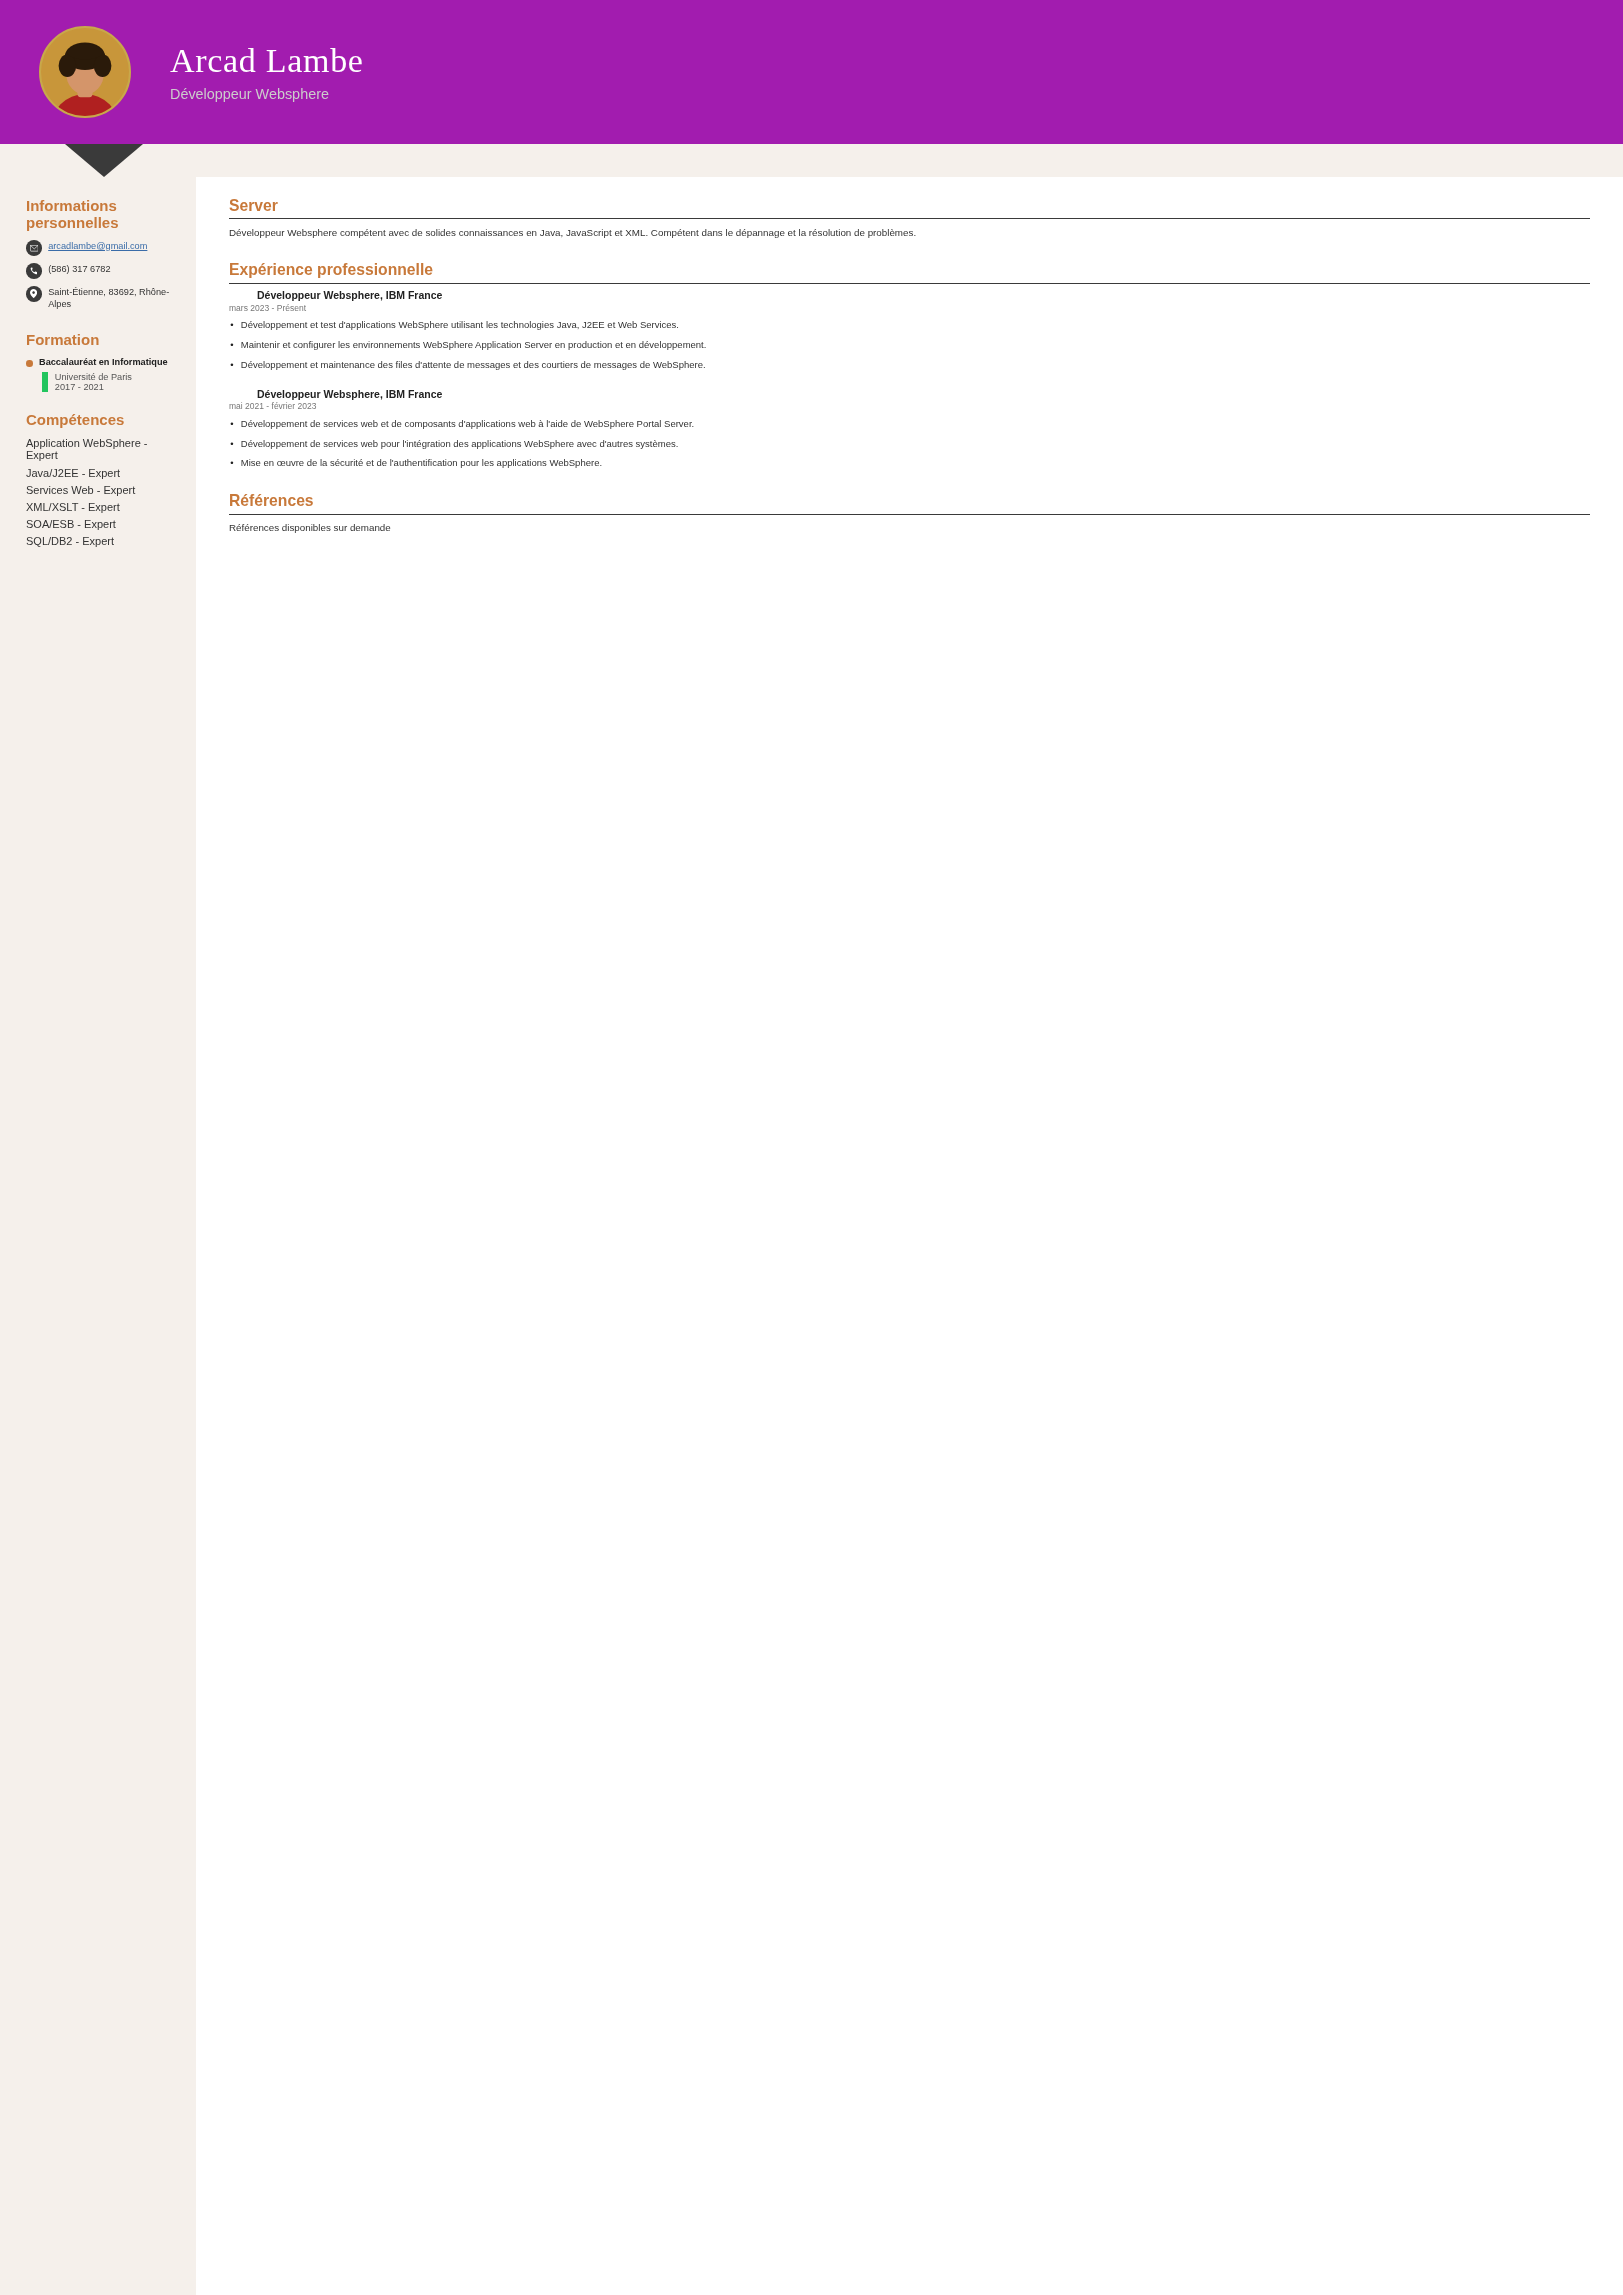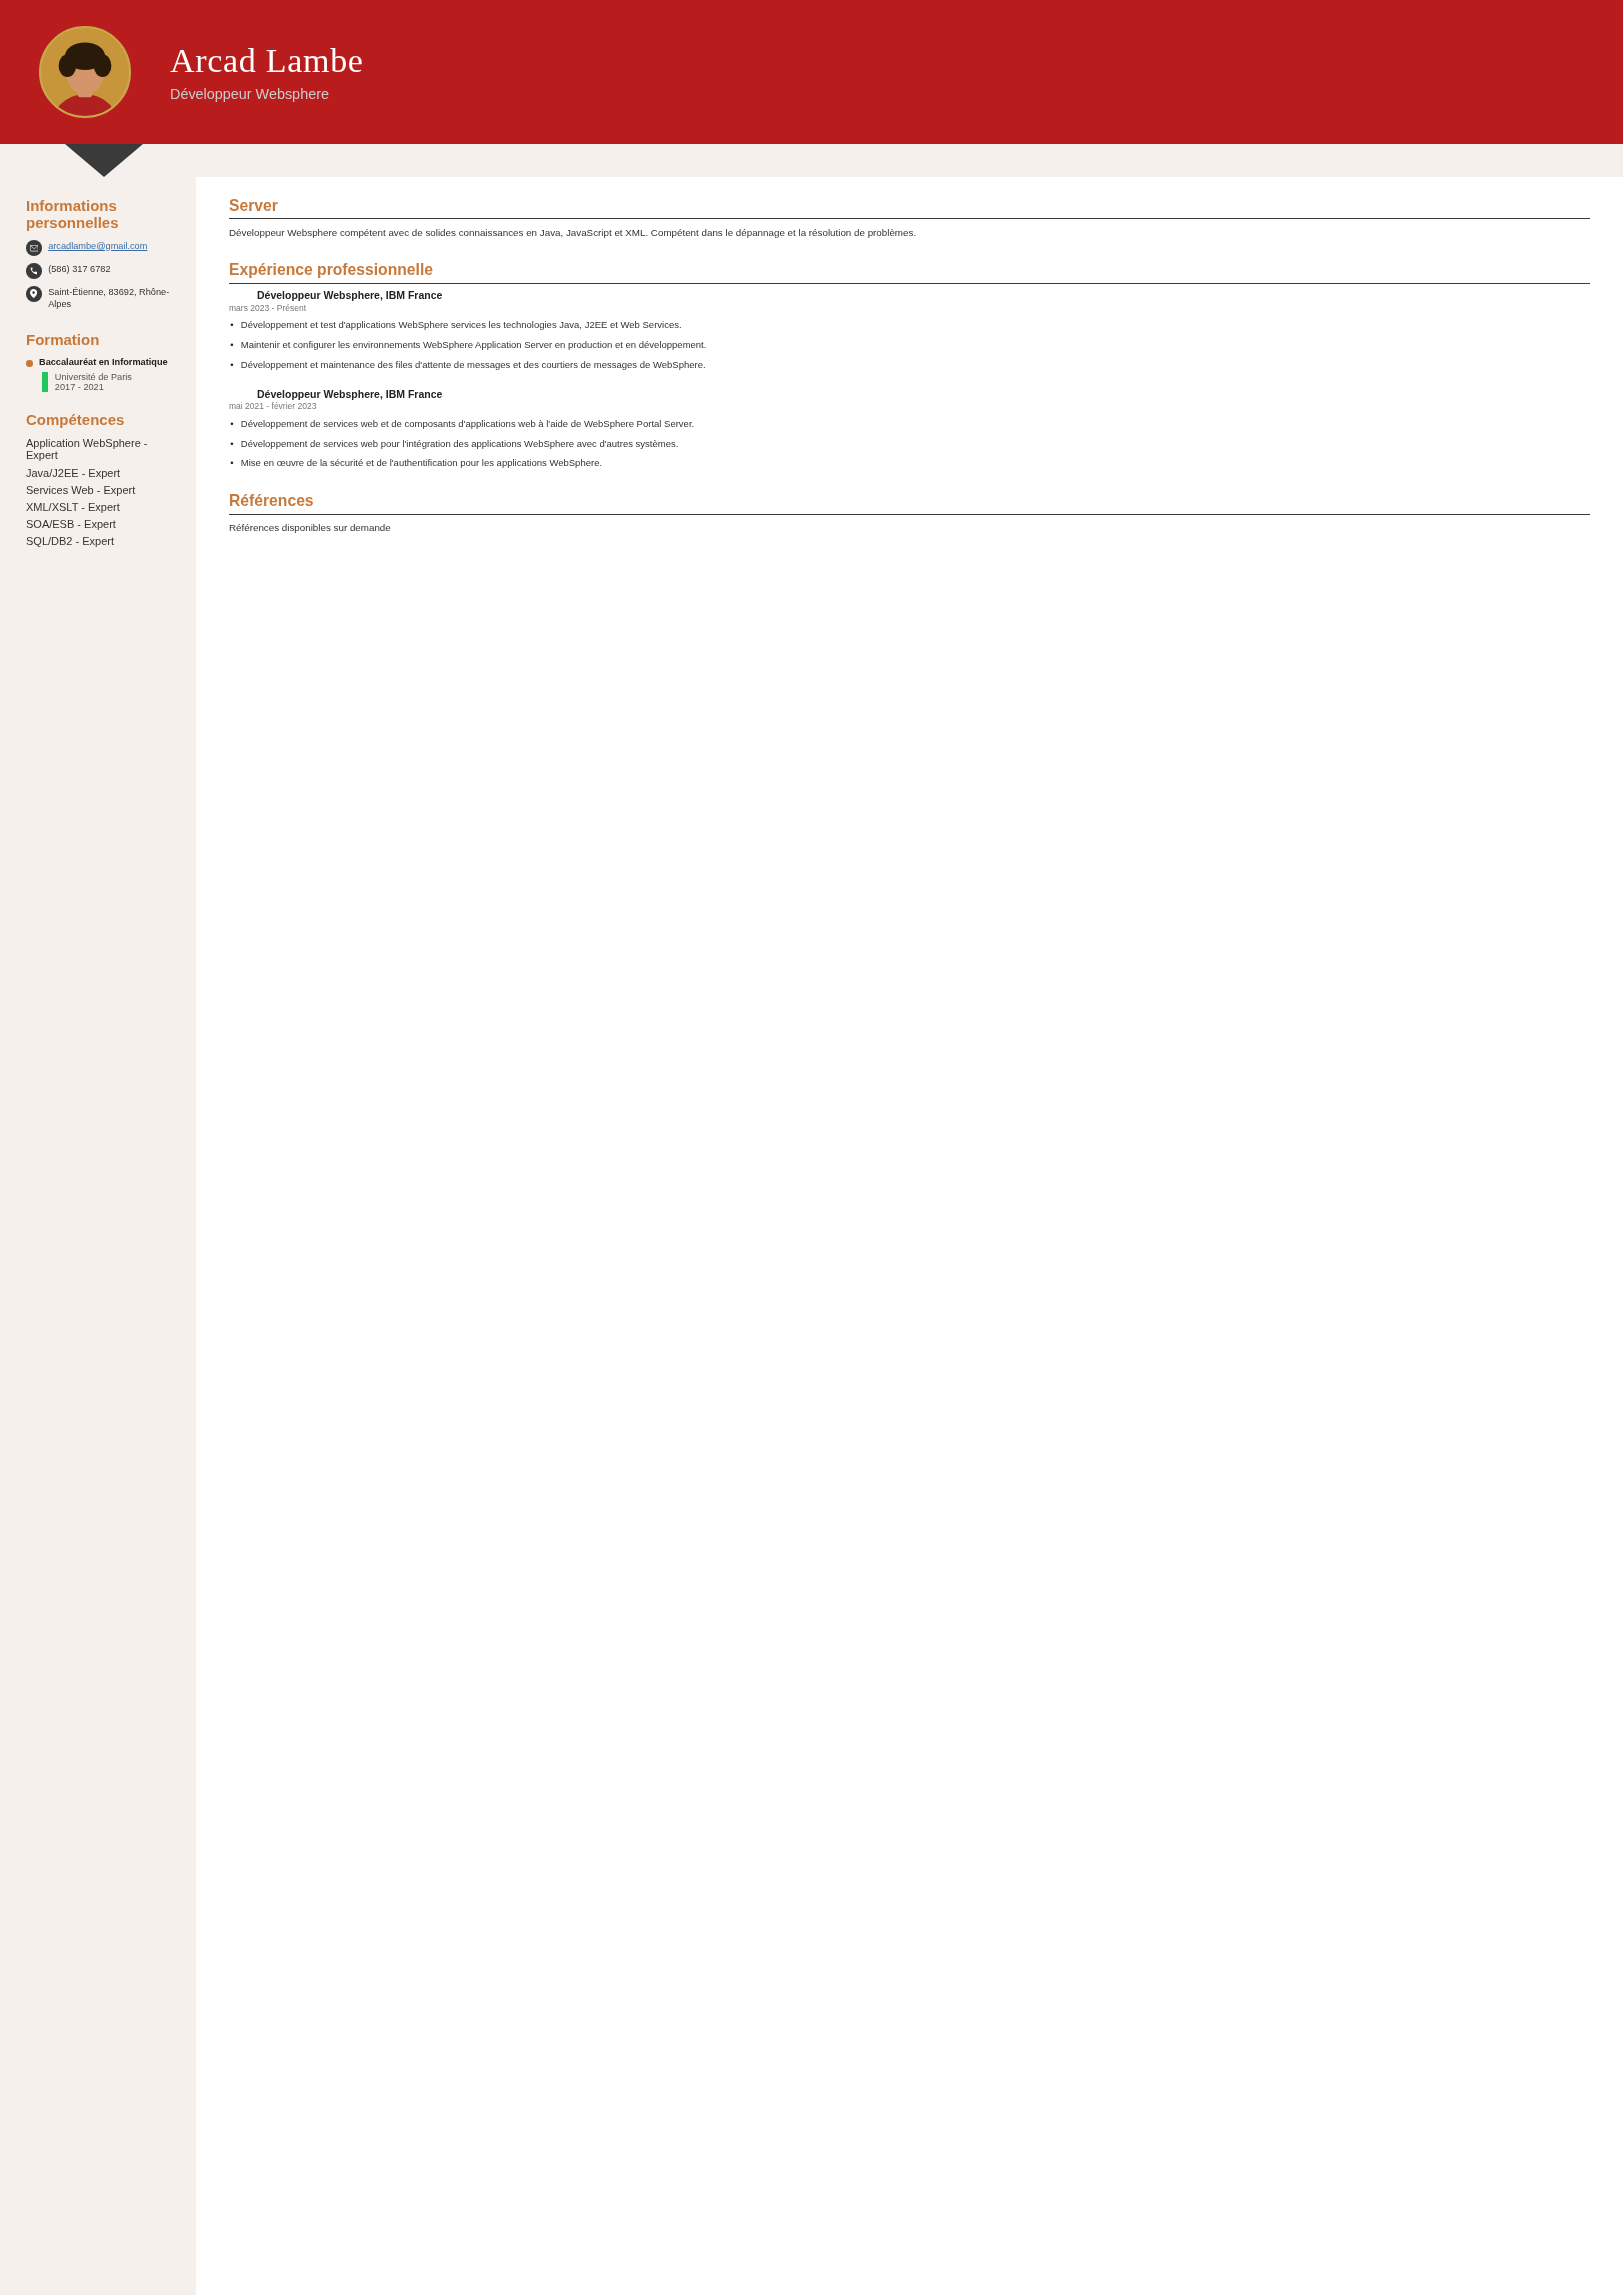--- a/index.html
+++ b/index.html
@@ -5,21 +5,21 @@
     * { margin: 0; padding: 0; box-sizing: border-box; }
     body {
       font-family: 'Georgia', serif;
       background: #f5f0eb;
       color: #222;
       min-height: 100vh;
     }
 
     
     .header {
-      background: #b91c1c;
+      background: #a21caf;
       display: flex;
       align-items: center;
       padding: 26px 39px;
       position: relative;
     }
     .header-photo {
       width: 92px;
       height: 92px;
       border-radius: 50%;
       overflow: hidden;
@@ -325,21 +325,21 @@
       <p class="section-text">Développeur Websphere compétent avec de solides connaissances en Java, JavaScript et XML. Compétent dans le dépannage et la résolution de problèmes.</p>
     </div>
 
     <div class="section">
       <div class="section-title">Expérience professionnelle</div>
 
       <div class="job">
         <div class="job-title">Développeur Websphere, IBM France</div>
         <div class="job-dates">mars 2023 - Présent</div>
         <ul class="job-bullets">
-          <li>Développement et test d'applications WebSphere services les technologies Java, J2EE et Web Services.</li>
+          <li>Développement et test d'applications WebSphere utilisant les technologies Java, J2EE et Web Services.</li>
           <li>Maintenir et configurer les environnements WebSphere Application Server en production et en développement.</li>
           <li>Développement et maintenance des files d'attente de messages et des courtiers de messages de WebSphere.</li>
         </ul>
       </div>
 
       <div class="job">
         <div class="job-title">Développeur Websphere, IBM France</div>
         <div class="job-dates">mai 2021 - février 2023</div>
         <ul class="job-bullets">
           <li>Développement de services web et de composants d'applications web à l'aide de WebSphere Portal Server.</li>

